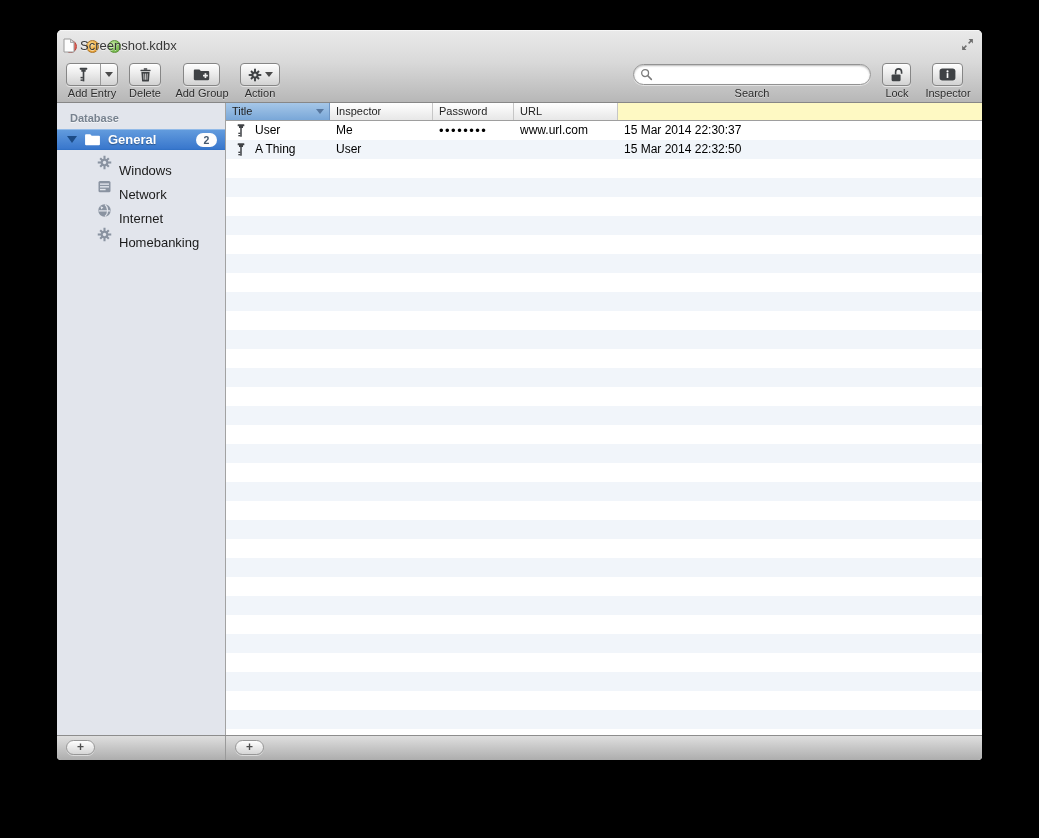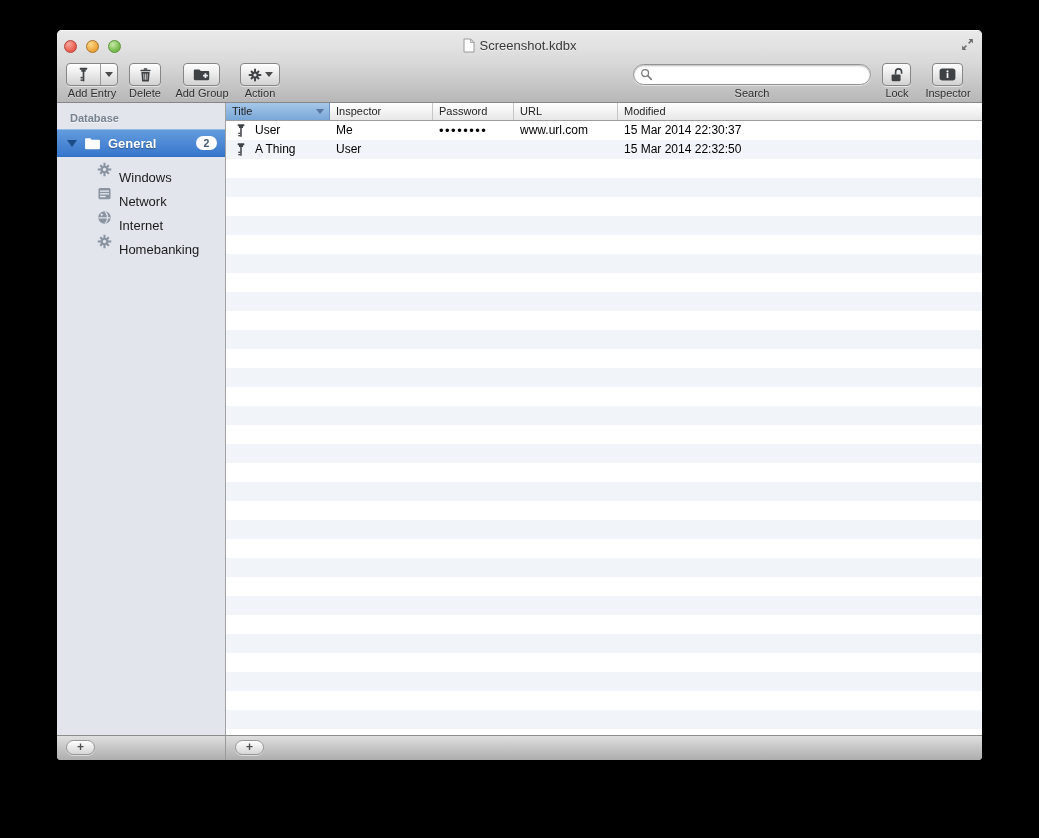--- a/index.html
+++ b/index.html
@@ -16,22 +16,22 @@
             background:linear-gradient(180deg,#eaeaea 0%,#d9d9d9 45%,#b7b7b7 100%);
             border-bottom:1px solid #878787;
             box-shadow:inset 0 1px 0 rgba(255,255,255,.6); }
 
   .traffic { position:absolute; left:7px; top:10px; display:flex; gap:9px; }
   .tl { width:13px; height:13px; border-radius:50%; border:1px solid; }
   .tl.red    { background:radial-gradient(circle at 35% 30%,#f9a79d,#ec6255 60%,#d84a3d); border-color:#b5433a; }
   .tl.yellow { background:radial-gradient(circle at 35% 30%,#fbd98d,#eda93e 60%,#d79330); border-color:#ab7428; }
   .tl.green  { background:radial-gradient(circle at 35% 30%,#c6e9a6,#7cbf53 60%,#65a63e); border-color:#5d9339; }
 
-  .wintitle { position:absolute; left:0; right:0; top:8px; text-align:center;
-              font-size:13px; color:#383838; text-shadow:0 1px 0 rgba(255,255,255,.5); }
+  .wintitle { position:absolute; left:0; right:0; top:8px; 
+              font-size:13px; color:#383838; text-shadow:0 1px 0 rgba(255,255,255,.5);padding-left:6px; }
   .wintitle svg { vertical-align:-3px; margin-right:5px; }
 
   .fsicon { position:absolute; right:8px; top:8px; }
 
   .tbtn { position:absolute; top:33px; height:23px;
           border:1px solid #868686; border-radius:4px;
           background:linear-gradient(#fefefe,#ececec 45%,#d2d2d2);
           box-shadow:0 1px 0 rgba(255,255,255,.55), inset 0 1px 0 #fff;
           display:flex; align-items:center; justify-content:center; }
   .seg { left:9px; width:52px; padding:0; }
@@ -61,21 +61,21 @@
   .searchfield input { flex:1; border:0; outline:0; background:transparent;
                        font:12px "Liberation Sans",sans-serif; margin-left:4px; }
 
   
   .content { flex:1; display:flex; min-height:0; }
 
   .sidebar { width:169px; flex:0 0 169px; background:#e2e5ec;
              border-right:1px solid #a2a2a2; position:relative; }
   .sb-head { padding:9px 0 5px 13px; font-size:11px; font-weight:bold; color:#77828f;
              text-shadow:0 1px 0 rgba(255,255,255,.65); }
-  .sb-group { height:28px; display:flex; align-items:center; position:relative;
+  .sb-group { height:21px; display:flex; align-items:center; position:relative;
               background:linear-gradient(#649dde,#3a78cd 92%,#2f6fc4);
               box-shadow:inset 0 1px 0 rgba(255,255,255,.3);justify-content:flex-end; }
   .disclosure { margin-left:10px; width:0; height:0;
                 border-left:5px solid transparent; border-right:5px solid transparent;
                 border-top:7px solid #1c4c87; }
   .sb-group svg { margin-left:7px; }
   .sb-group .glabel { margin-left:7px; font-size:13px; font-weight:bold; color:#fff;
                       text-shadow:0 1px 1px rgba(0,0,0,.35); }
   .badge { margin-left:auto; margin-right:8px; min-width:21px; height:14px;
            border-radius:8px; background:#fdfdfd; color:#44586e; font-size:10.5px;
@@ -302,21 +302,20 @@
 
     <section class="main">
       <div class="thead">
         <div class="hcell c-title sorted">
           <span>Title</span>
           <span class="sortarrow"></span>
         </div>
         <div class="hcell c-user">Inspector</div>
         <div class="hcell c-pass">Password</div>
         <div class="hcell c-url">URL</div>
-        <div class="hcell c-mod">Modified</div>
       </div>
 
       <div class="rows">
         <div class="trow">
           <div class="tcell title c-title">
             <svg width="10" height="15" viewBox="0 0 12 16">
               <g fill="#3f4245">
                 <rect x="2" y="0.5" width="8" height="2.4" rx="0.6"></rect>
                 <rect x="3.6" y="2.4" width="4.8" height="2.6"></rect>
                 <rect x="5.1" y="4" width="1.8" height="11.5"></rect>

